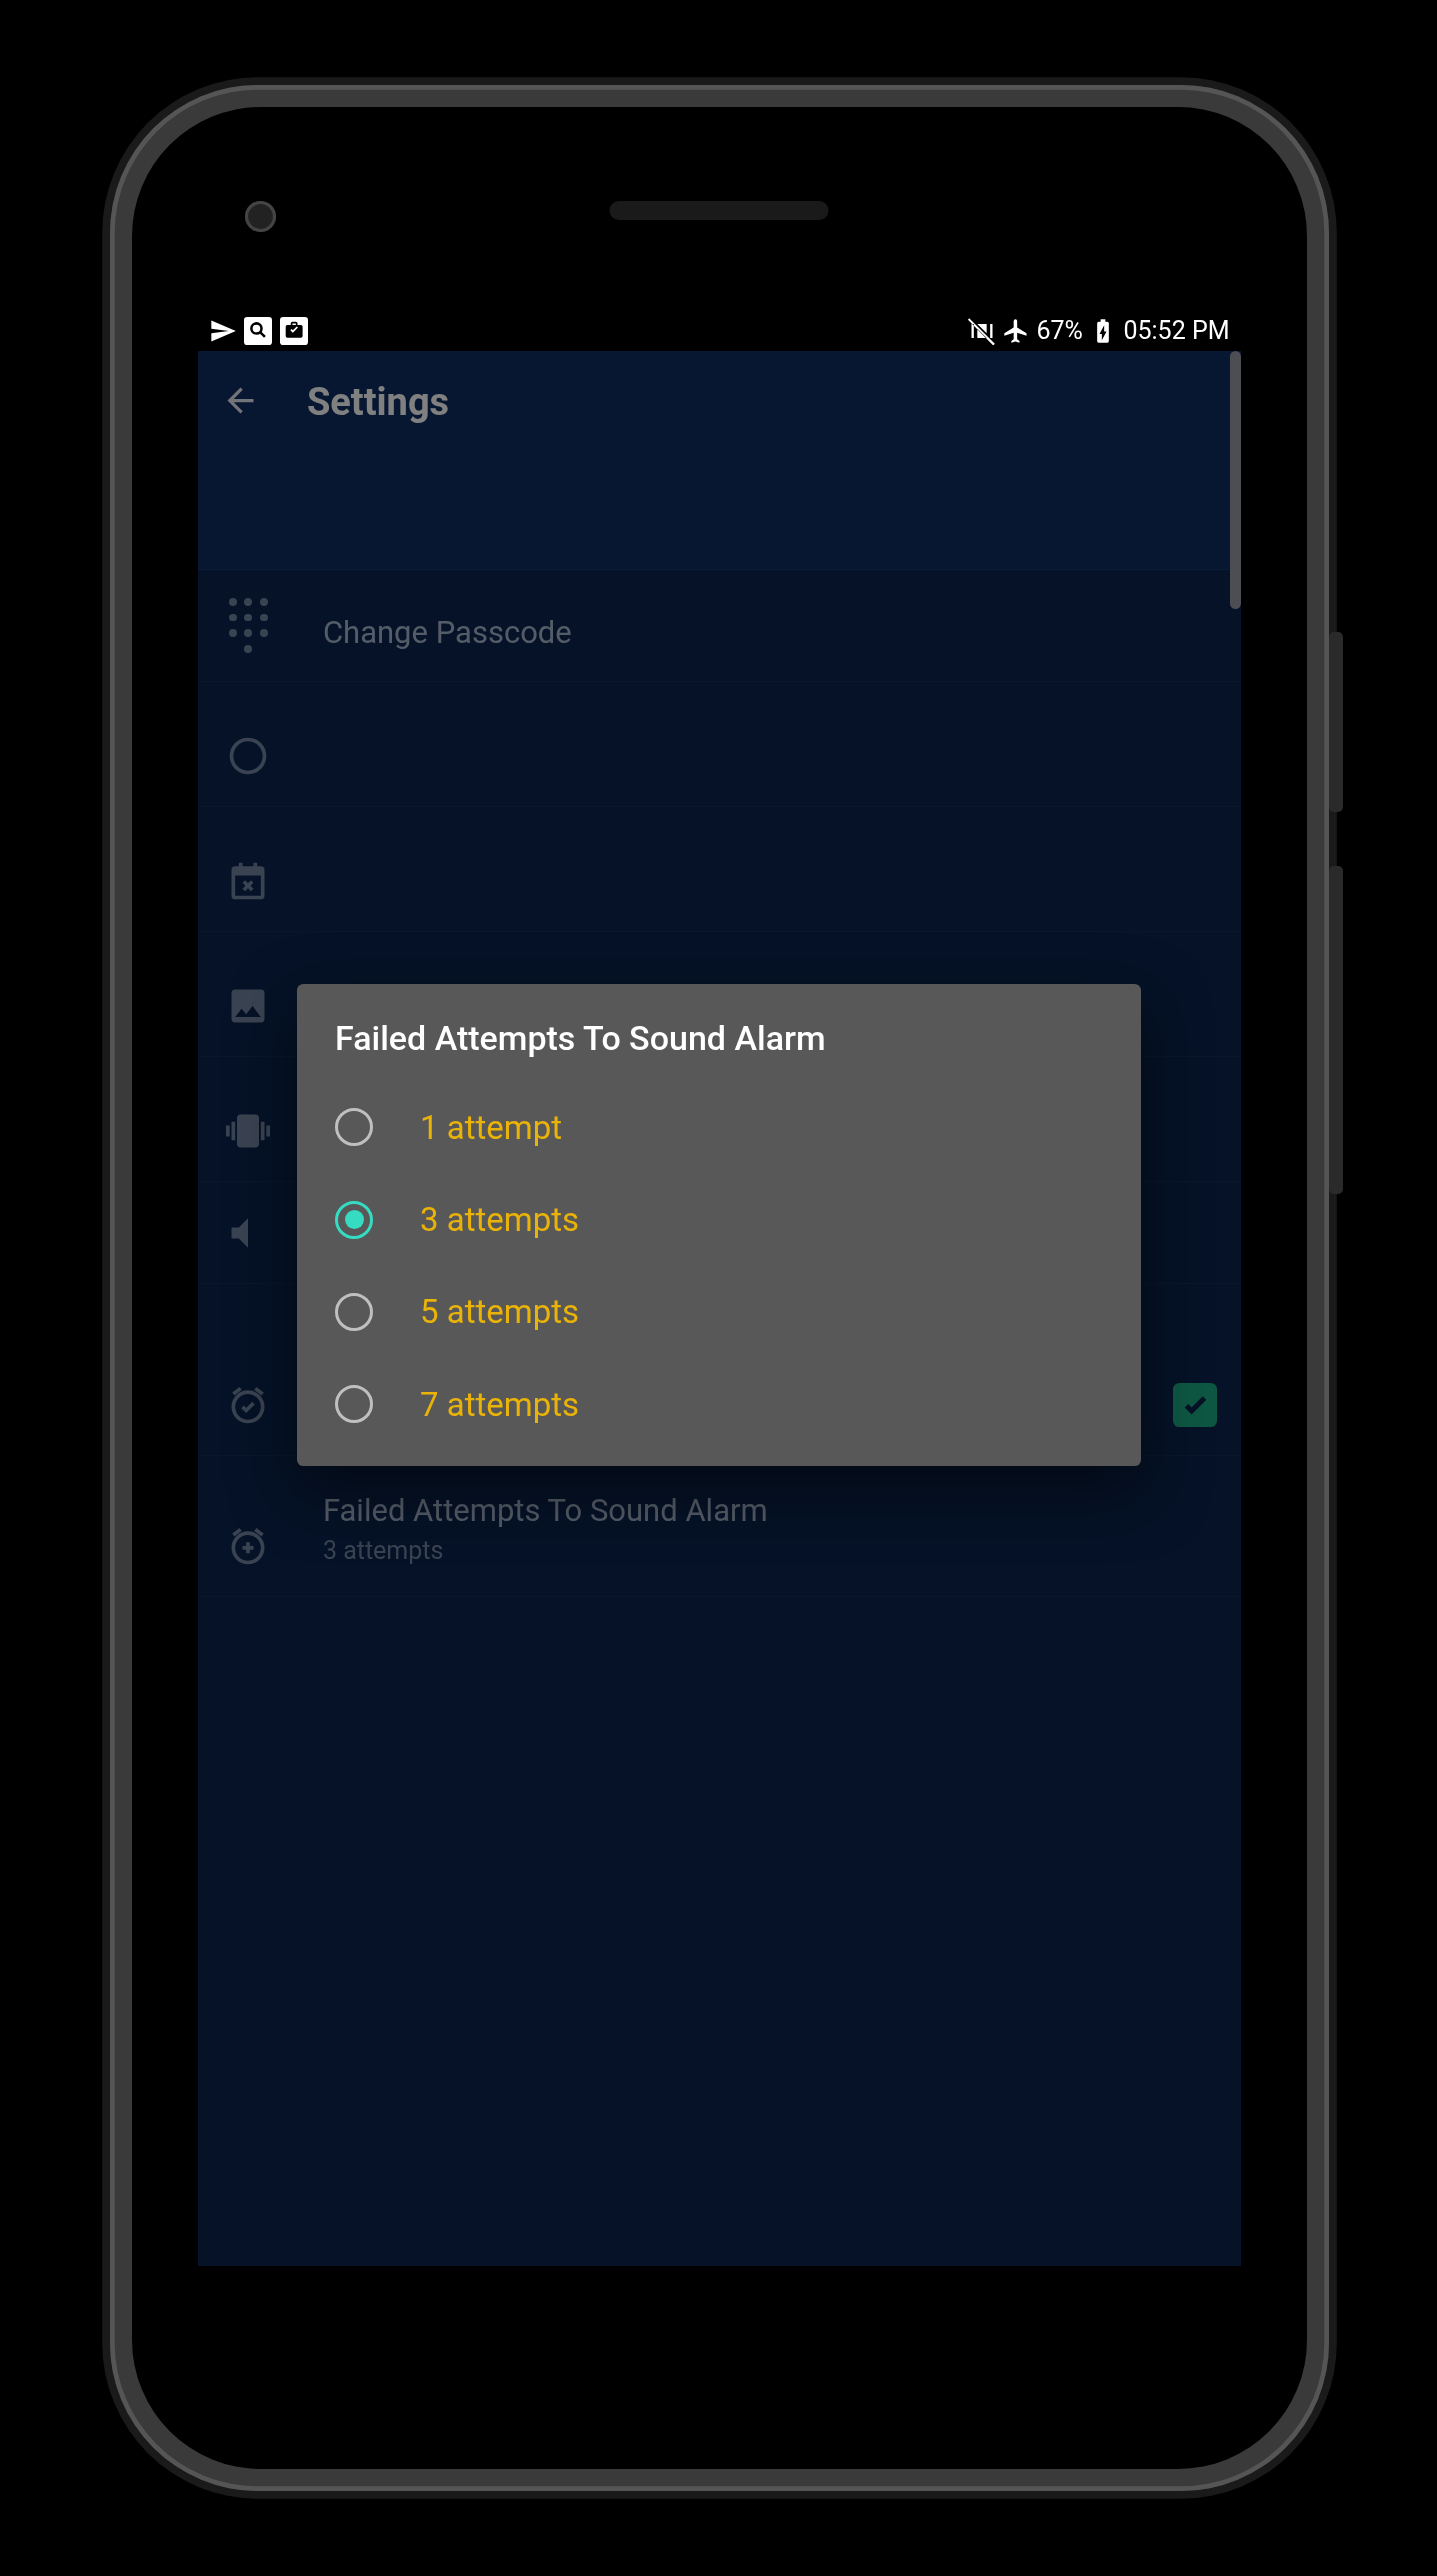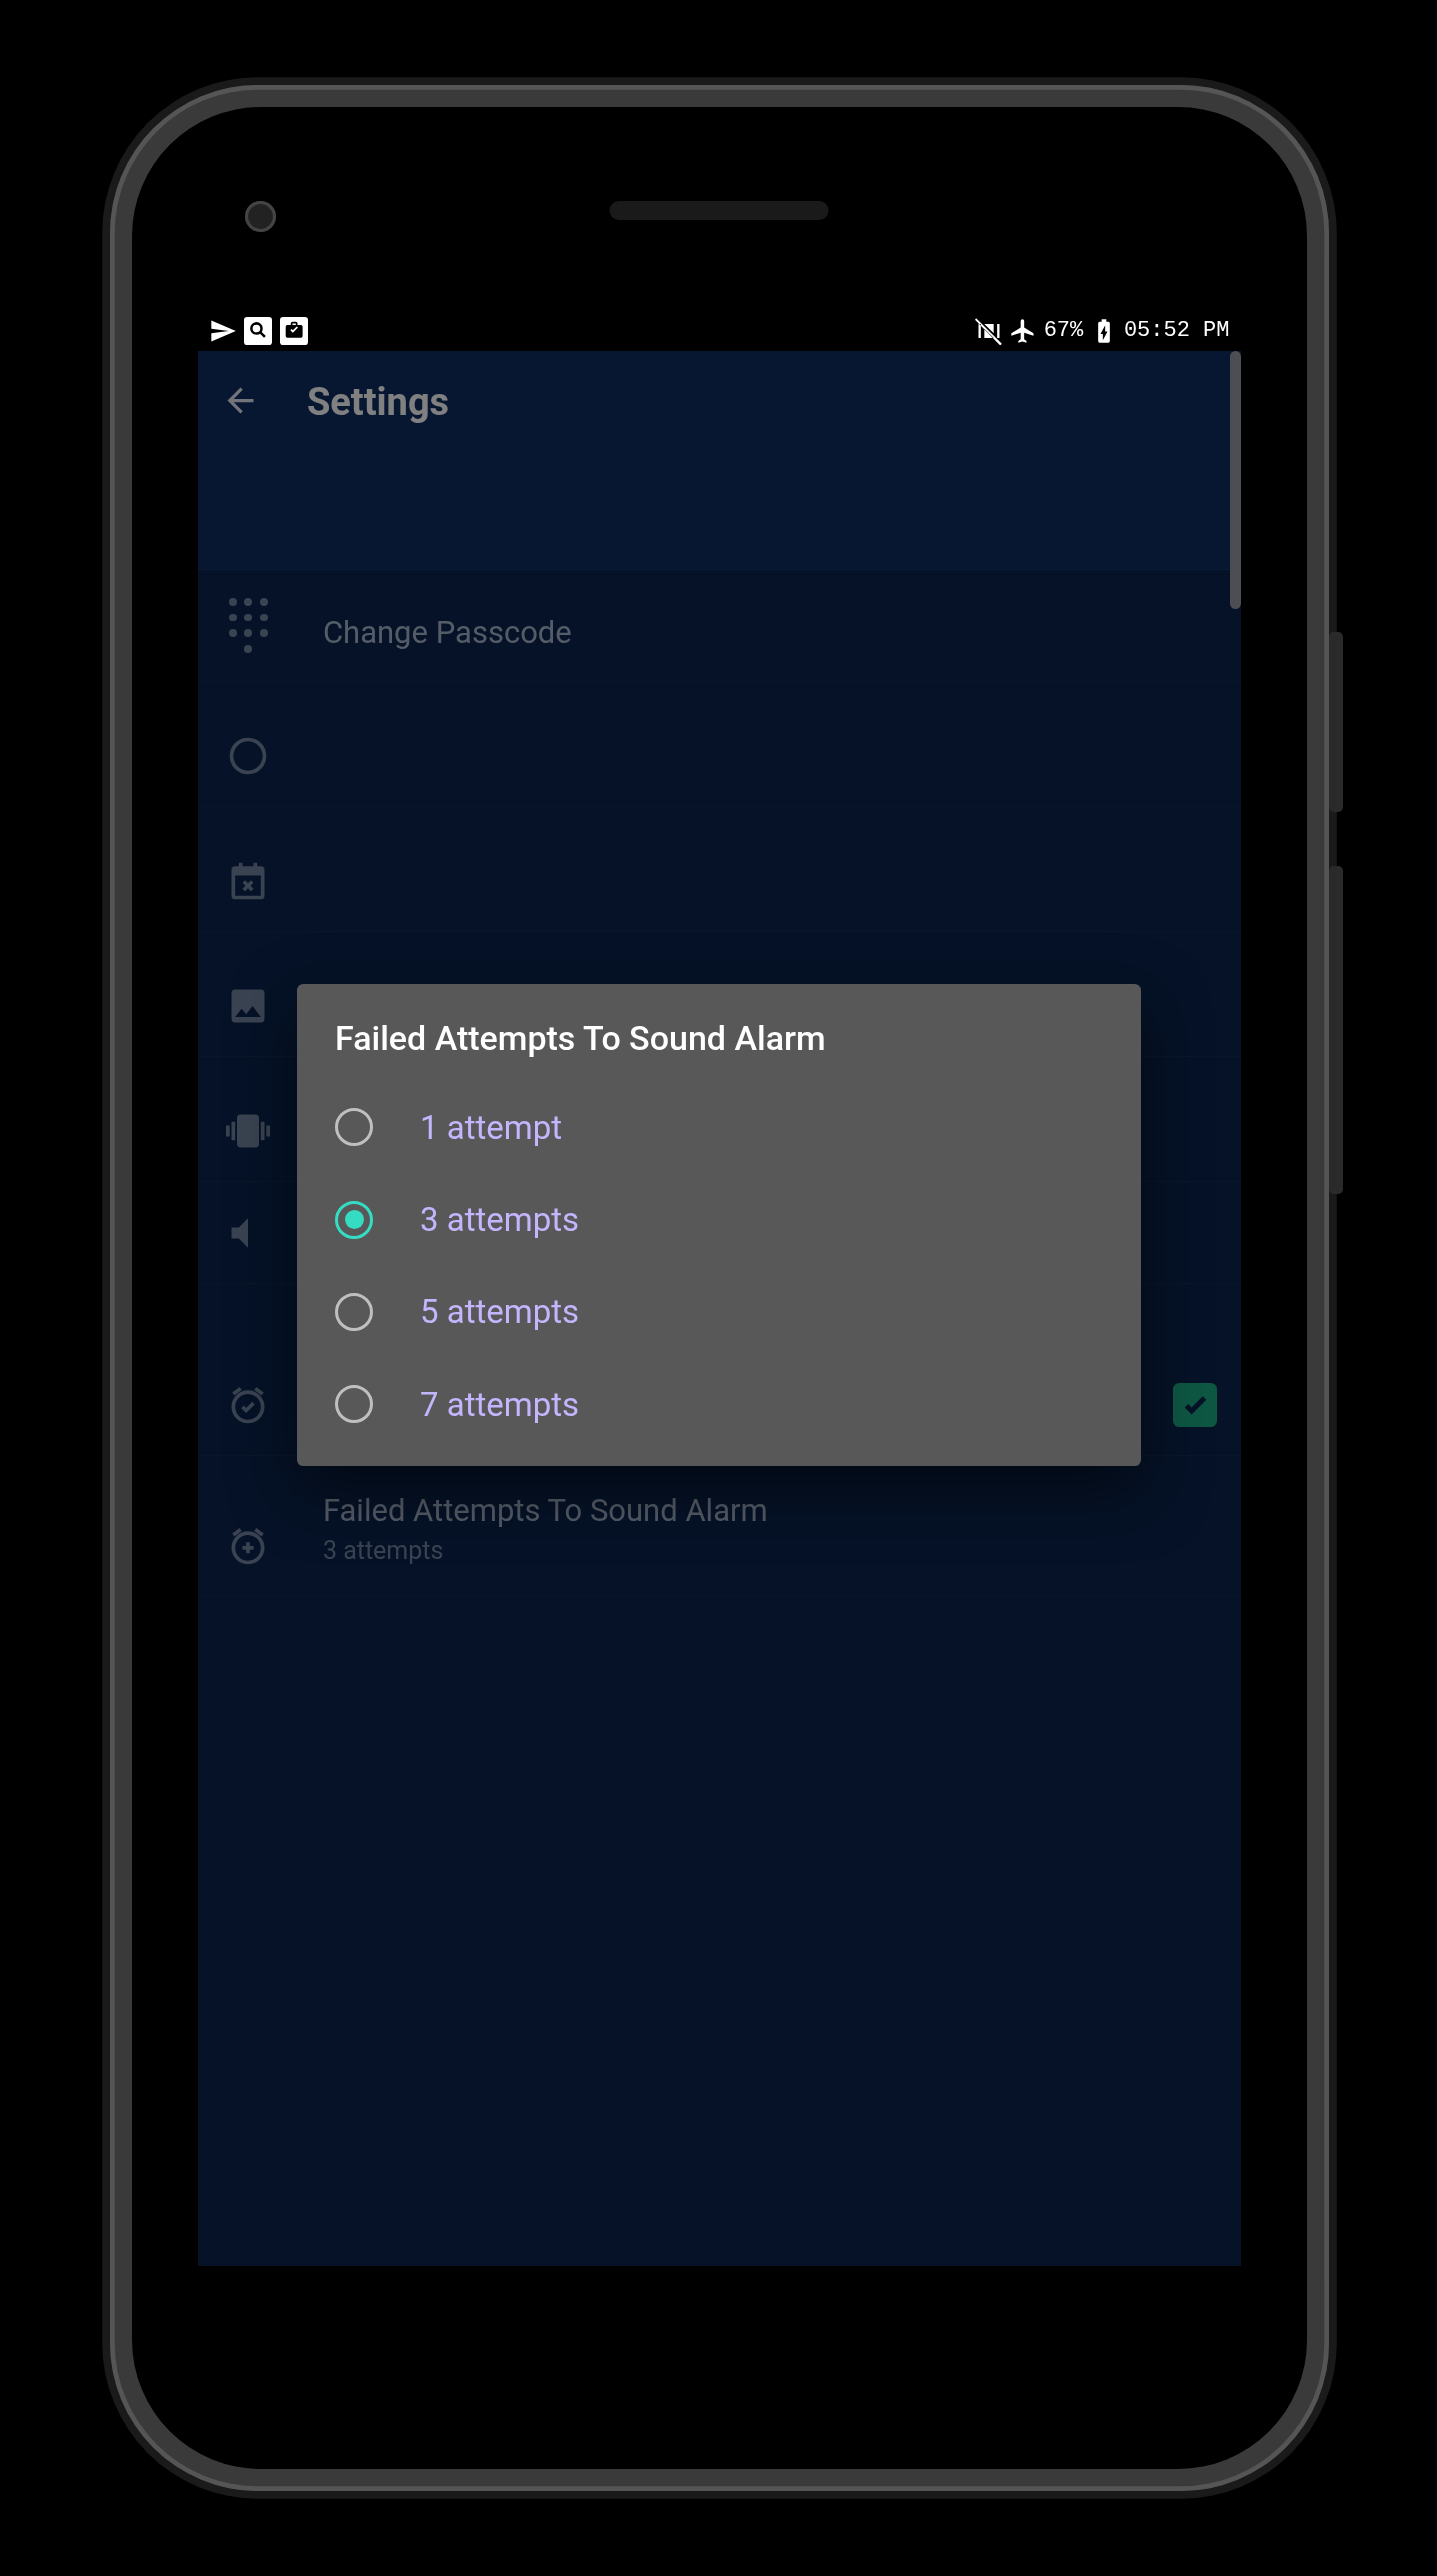--- a/index.html
+++ b/index.html
@@ -63,22 +63,21 @@
     overflow: hidden;
   }
   .status-bar {
     height: 41px;
     background: #000;
     display: flex;
     align-items: center;
     justify-content: space-between;
     padding: 0 11px;
     color: #fff;
-    font-size: 22px;
-    font-family: Liberation Mono, monospace;
+    font-size: 25px;
   }
   .status-left { display: flex; gap: 7.8px; align-items: center; }
   .status-right { display: flex; gap: 6.3px; align-items: center; font-weight: 400; }
   .status-ic { width: 28px; height: 28px; display: inline-flex; align-items: center; justify-content: center; }
 
   .app-content {
     position: relative;
     height: calc(100% - 41px);
     background: #0a2147;
   }
@@ -175,21 +174,21 @@
     font-size: 34px;
     font-weight: 500;
     padding: 0 38px 23.4px;
   }
   .radio-item {
     display: flex;
     align-items: center;
     gap: 47px;
     padding: 26.6px 38px;
   }
-  .radio-item .lbl { color: #c4b5fd; font-size: 33px; }
+  .radio-item .lbl { color: #eab308; font-size: 33px; }
   .radio-outer {
     width: 38px;
     height: 38px;
     border: 3.9px solid #bfbfbf;
     border-radius: 50%;
     display: flex;
     align-items: center;
     justify-content: center;
   }
   .radio-outer.sel { border-color: #35dcc2; }

